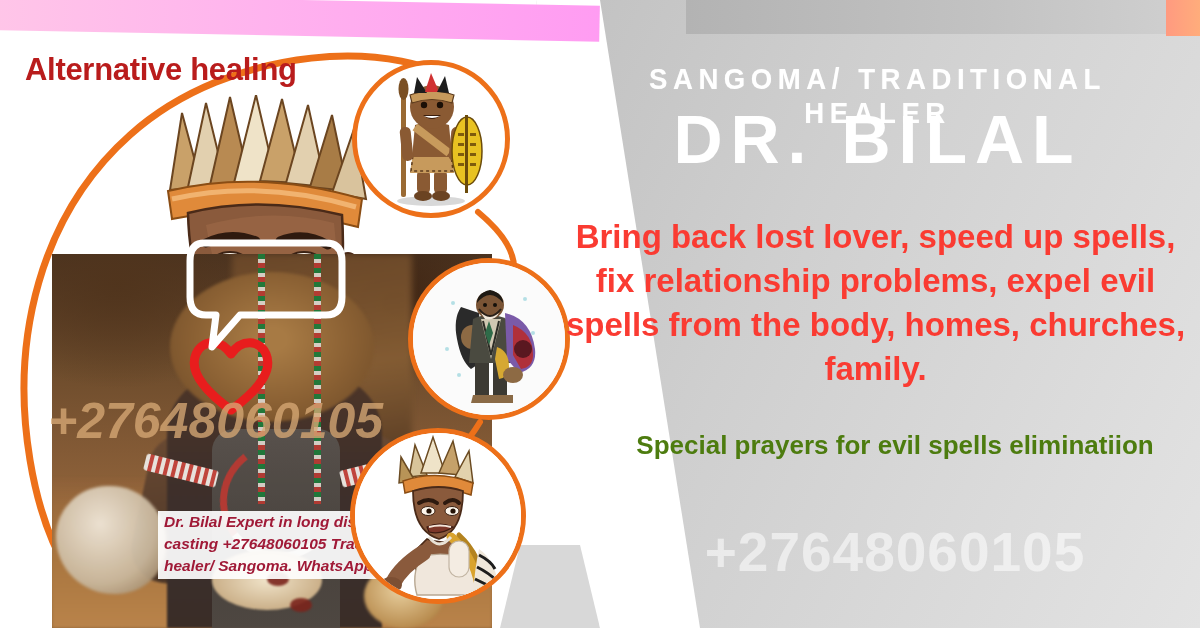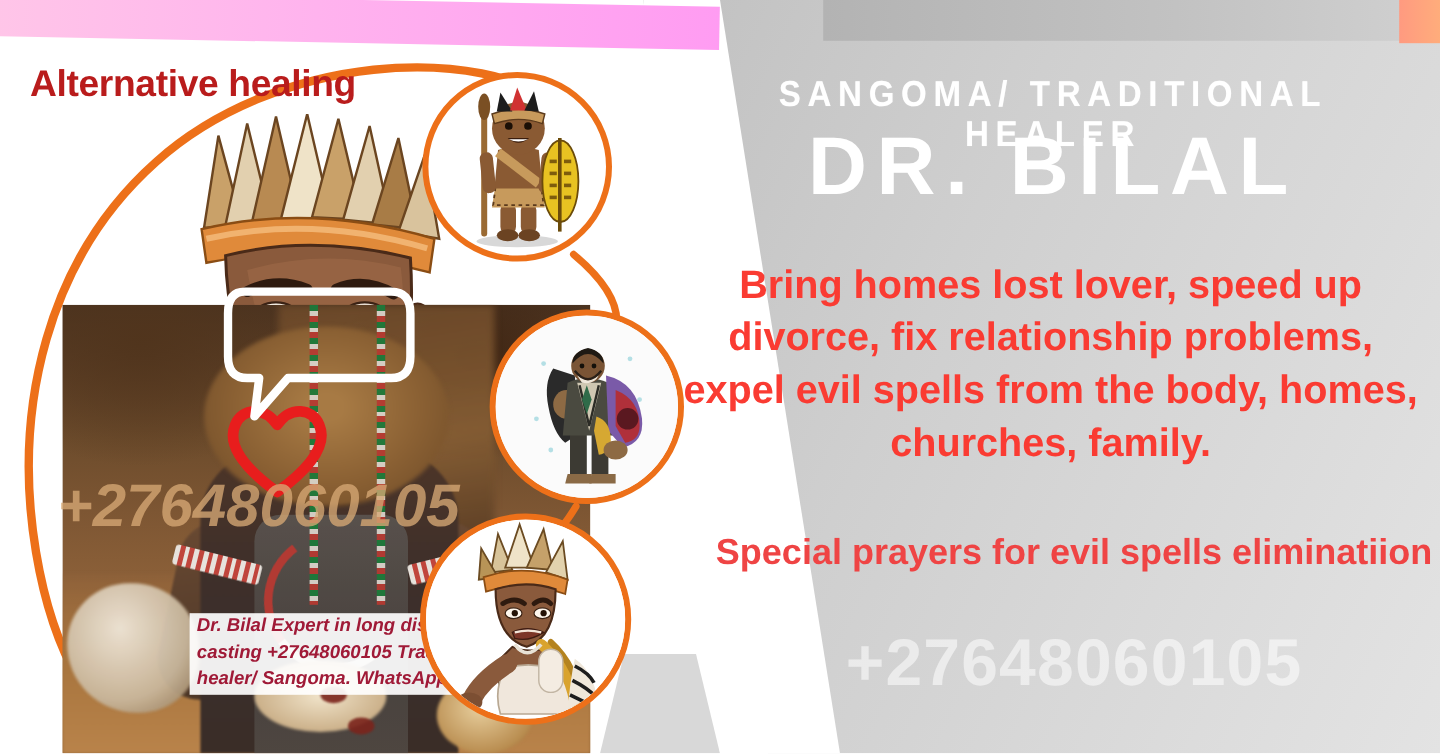--- a/index.html
+++ b/index.html
@@ -58,22 +58,22 @@
   }
   .bigname{
     position:absolute;left:0;top:100px;width:100%;
     color:#ffffff;font-weight:bold;font-size:68px;letter-spacing:8px;
   }
   .redtext{
     position:absolute;left:8px;top:215px;width:625px;
     color:#fa3b32;font-weight:bold;font-size:33px;line-height:1.33;
   }
   .blacktext{
-    position:absolute;left:40px;top:440px;width:600px;
-    color:#ef4444;font-weight:bold;font-size:30px;line-height:1.38;
+    position:absolute;left:40px;top:428px;width:600px;
+    color:#4d7c0f;font-weight:bold;font-size:26px;line-height:1.38;
   }
   .phone-ghost{
     position:absolute;left:30px;top:520px;width:620px;
     color:rgba(255,255,255,.55);font-weight:bold;font-size:55px;
     letter-spacing:1px;
   }
 
   
   .alt-heading{
     position:absolute;left:25px;top:52px;
@@ -459,18 +459,18 @@
 
       <path d="M74 104 Q84 118 96 104" fill="none" stroke="#e8e2d6" stroke-width="3"></path>
     </svg>
   </div>
 
   <div class="alt-heading">Alternative healing</div>
 
   <div class="right-col">
     <div class="eyebrow">SANGOMA/ TRADITIONAL HEALER</div>
     <div class="bigname">DR. BILAL</div>
-    <div class="redtext">Bring homes lost lover, speed up divorce, fix relationship problems, expel evil spells from the body, homes, churches, family.</div>
+    <div class="redtext">Bring back lost lover, speed up spells, fix relationship problems, expel evil spells from the body, homes, churches, family.</div>
     <div class="blacktext">Special prayers for  evil spells eliminatiion</div>
     <div class="phone-ghost">+27648060105</div>
   </div>
 
 </div>
 
 </body></html>

